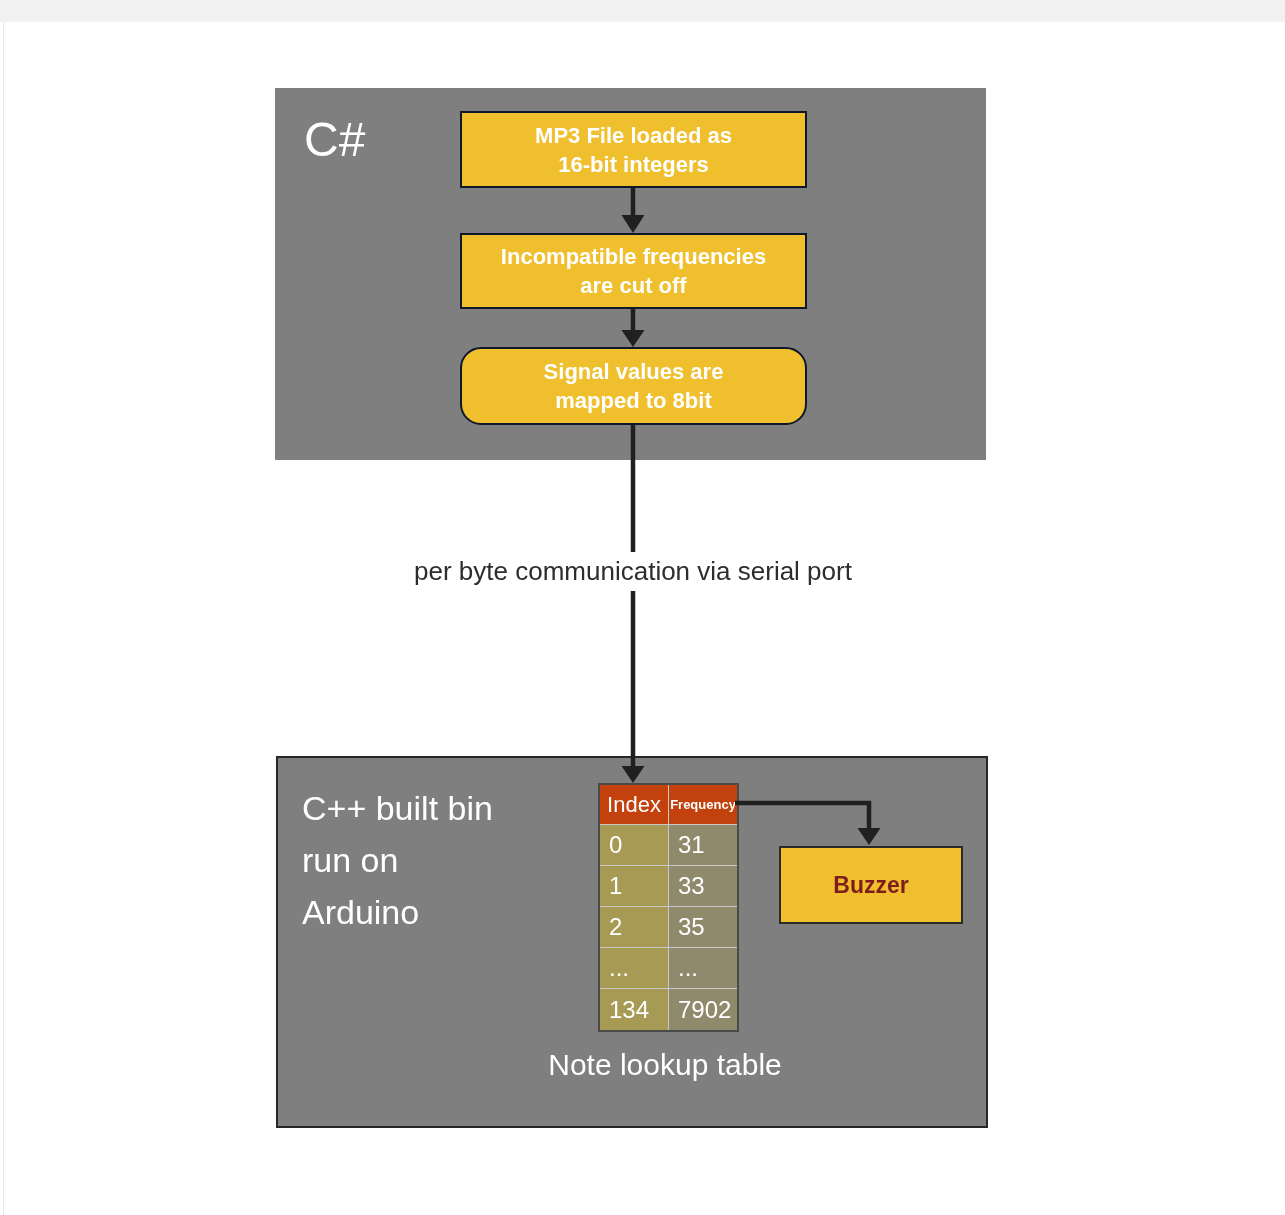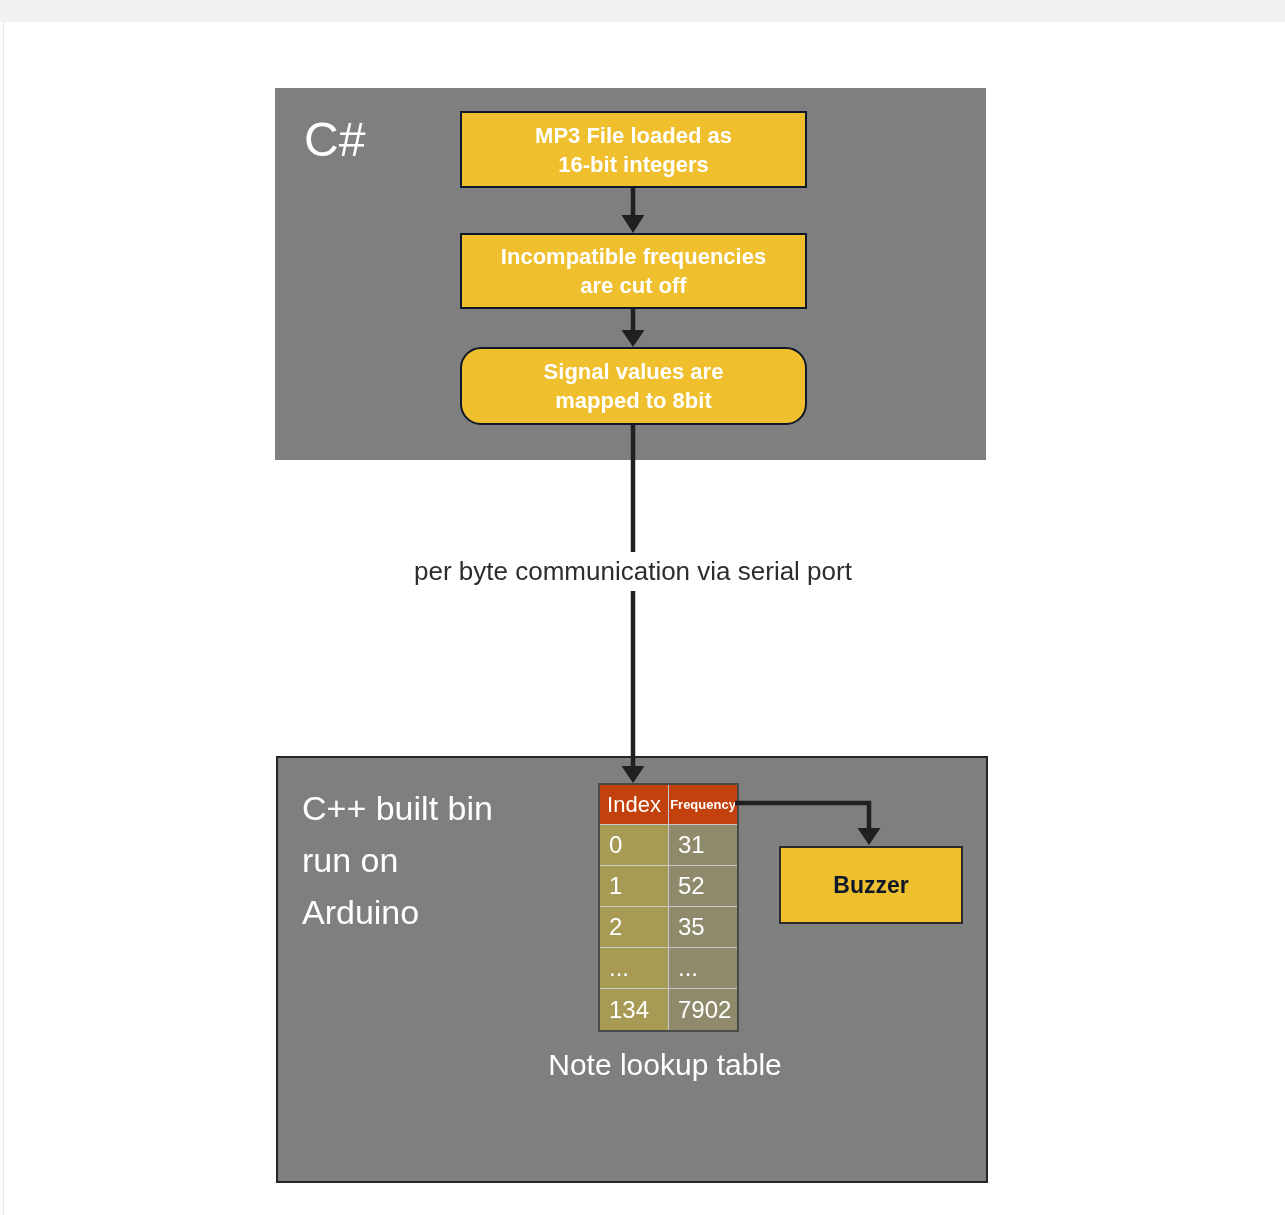--- a/index.html
+++ b/index.html
@@ -43,21 +43,21 @@
     position: absolute; left: 283px; top: 554px; width: 700px;
     text-align: center; color: #2d2d2d; font-size: 26px; line-height: 34px;
     z-index: 6;
   }
   
   svg.arrows {
     position: absolute; left: 0; top: 0; z-index: 5; pointer-events: none;
   }
   
   .sec-arduino {
-    position: absolute; left: 276px; top: 756px; width: 712px; height: 427px;
+    position: absolute; left: 276px; top: 756px; width: 712px; height: 372px;
     background: #7f7f7f; border: 2px solid #262626; box-sizing: border-box;
   }
   .arduino-label {
     position: absolute; left: 24px; top: 24px;
     color: #ffffff; font-size: 34px; line-height: 52px; font-weight: 400;
     white-space: pre-line;
   }
   .lookup-table {
     position: absolute; left: 320px; top: 25px;
     border: 2px solid #4a4a4a;
@@ -73,21 +73,21 @@
   .lt-head-index { font-size: 22px; font-weight: 400; }
   .lt-head-freq  { font-size: 13px; font-weight: 700; }
   .lt-body { height: 41px; font-size: 24px; padding-left: 9px; }
   .lt-body.lt-col0 { background: #a69a55; }
   .lt-body.lt-col1 { background: #8f8a6c; }
   .lt-lastrow { border-bottom: none; }
   .buzzer-box {
     position: absolute; left: 501px; top: 88px; width: 184px; height: 78px;
     background: #efbf2d; border: 2px solid #2b2b2b; box-sizing: border-box;
     display: flex; align-items: center; justify-content: center;
-    color: #0f172a; font-weight: 700; font-size: 23px;
+    color: #7f1d1d; font-weight: 700; font-size: 23px;
   }
   .table-caption {
     position: absolute; left: 37px; top: 288px; width: 700px;
     text-align: center; color: #ffffff; font-size: 30px; line-height: 38px;
   }
 </style>
 </head>
 <body>
 
 <div id="page">
@@ -112,21 +112,21 @@
 Arduino</div>
 
     <div class="lookup-table">
       <div class="lt-cell lt-head lt-col0 lt-head-index">Index</div>
       <div class="lt-cell lt-head lt-col1 lt-head-freq">Frequency</div>
 
       <div class="lt-cell lt-body lt-col0">0</div>
       <div class="lt-cell lt-body lt-col1">31</div>
 
       <div class="lt-cell lt-body lt-col0">1</div>
-      <div class="lt-cell lt-body lt-col1">52</div>
+      <div class="lt-cell lt-body lt-col1">33</div>
 
       <div class="lt-cell lt-body lt-col0">2</div>
       <div class="lt-cell lt-body lt-col1">35</div>
 
       <div class="lt-cell lt-body lt-col0">...</div>
       <div class="lt-cell lt-body lt-col1">...</div>
 
       <div class="lt-cell lt-body lt-col0 lt-lastrow">134</div>
       <div class="lt-cell lt-body lt-col1 lt-lastrow">7902</div>
     </div>

